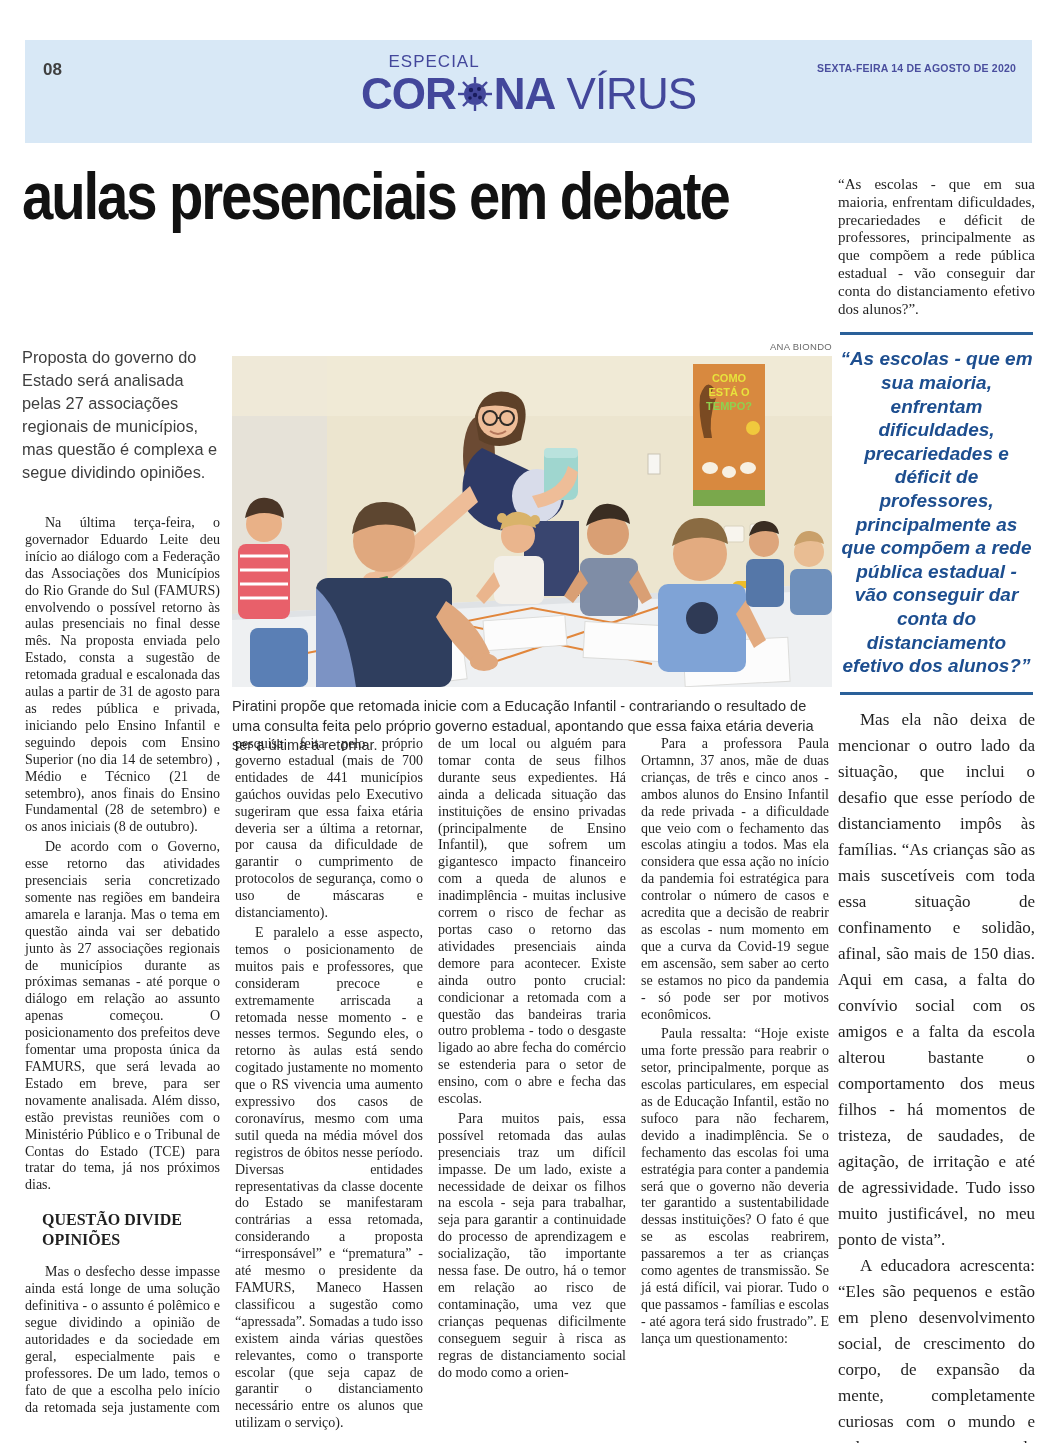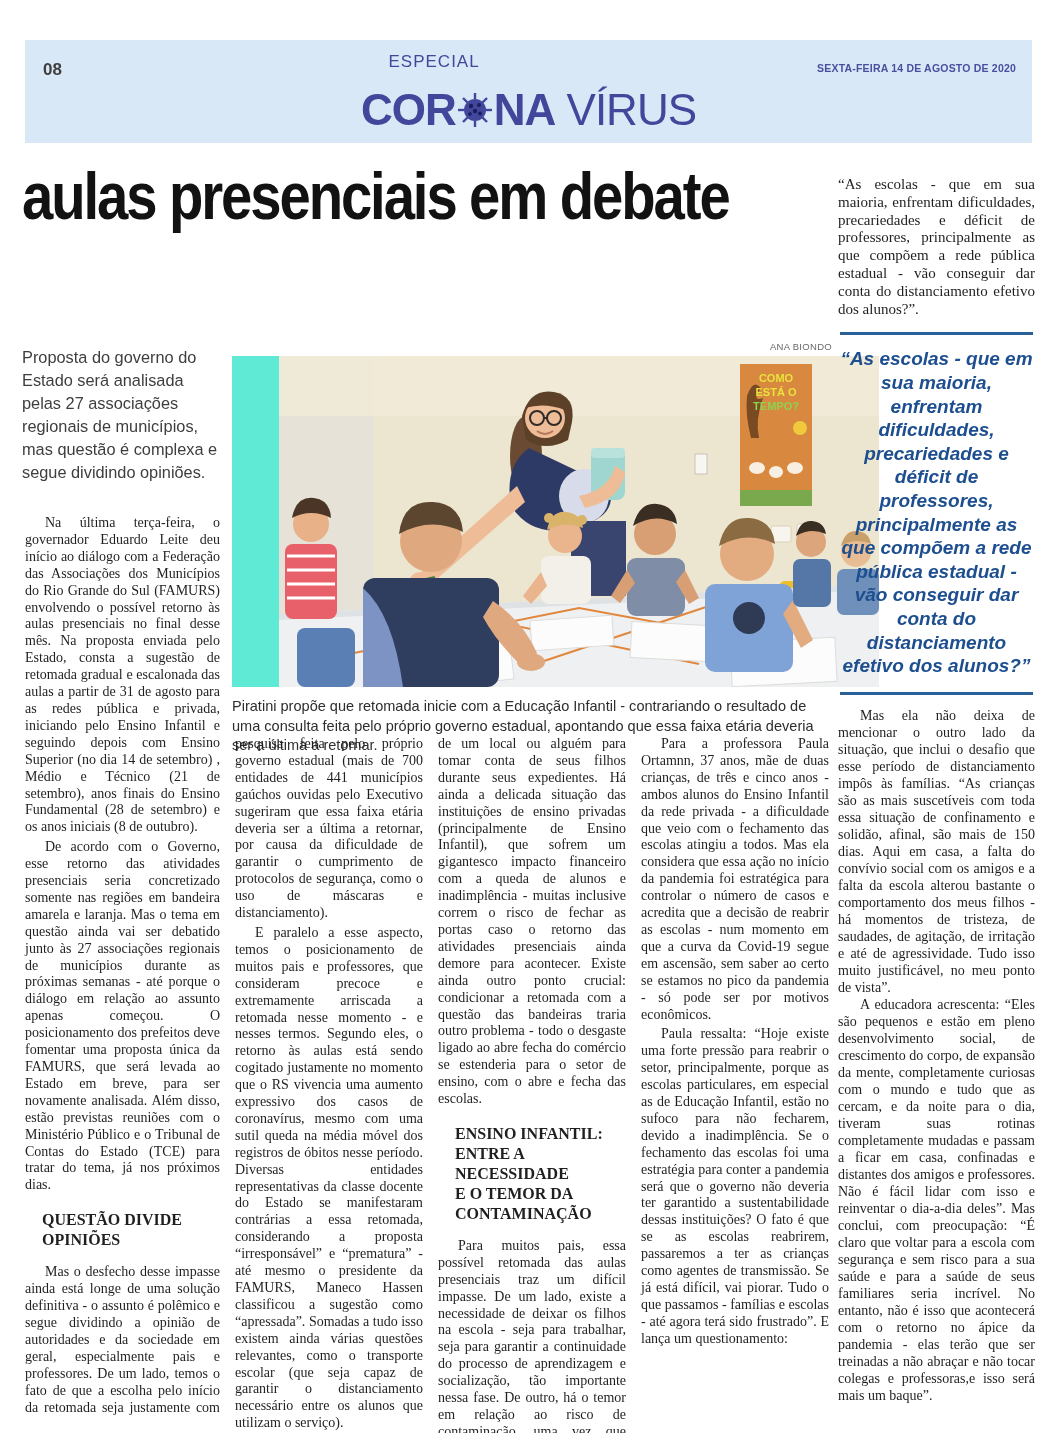--- a/index.html
+++ b/index.html
@@ -9,21 +9,21 @@
 
   
   .banner{left:25px;top:40px;width:1007px;height:103px;background:#d8e8f6;}
   .page-num{position:absolute;left:18px;top:20px;font-family:"Liberation Sans",sans-serif;
             font-weight:bold;font-size:17px;color:#404040;}
   .issue-date{position:absolute;right:16px;top:22px;font-family:"Liberation Sans",sans-serif;
             font-weight:bold;font-size:10.5px;color:#4a4e9e;letter-spacing:.2px;}
   .logo-wrap{position:absolute;left:0;right:0;top:12px;text-align:center;color:#43479b;
              font-family:"Liberation Sans",sans-serif;}
   .logo-especial{font-size:17px;letter-spacing:1px;text-align:left;width:280px;margin:0 auto;}
-  .logo-main{font-size:44px;line-height:44px;letter-spacing:-1px;margin-top:16px;}
+  .logo-main{font-size:44px;line-height:44px;letter-spacing:-1px;}
   .logo-bold{font-weight:bold;}
   .logo-light{font-weight:normal;}
   .virus{display:inline-block;vertical-align:-4px;}
 
   
   .headline{left:22px;top:158px;width:820px;}
   .headline .hl{display:inline-block;transform:scaleX(.84);transform-origin:left center;
       font-family:"Liberation Sans",sans-serif;font-weight:bold;font-size:67px;line-height:76px;
       letter-spacing:-2.5px;color:#121212;white-space:nowrap;}
 
@@ -37,31 +37,31 @@
   .subhead{font-weight:bold;font-size:16px;line-height:20px;margin:16px 0 14px 20px;
            white-space:pre-line;text-indent:0 !important;text-align:left !important;}
   .col1{left:22px;top:512px;width:201px;height:905px;overflow:hidden;}
   .cols234{left:232px;top:733px;width:600px;height:700px;overflow:hidden;
            display:flex;gap:9px;}
   .cols234 .col{width:194px;overflow:hidden;}
 
   
   .credit{left:232px;top:341px;width:600px;text-align:right;font-family:"Liberation Sans",sans-serif;
           font-size:9.5px;color:#6a6a6a;letter-spacing:.3px;}
-  .photo{left:232px;top:356px;width:600px;height:331px;overflow:hidden;background:#5eead4;padding-left:47px;}
+  .photo{left:232px;top:356px;width:600px;height:331px;overflow:hidden;background:#5eead4;}
   .caption{left:232px;top:696px;width:620px;font-family:"Liberation Sans",sans-serif;
            font-size:15px;line-height:19.5px;color:#2d2d2d;transform:scaleX(.97);transform-origin:left top;}
 
   
   .sidebar{left:838px;top:170px;width:197px;height:1273px;overflow:hidden;}
   .sb-quote{font-size:15px;line-height:17.8px;text-align:justify;margin:6px 0 0 0;}
   .rule{border:none;border-top:3px solid #2a6099;margin:14px 2px 12px 2px;}
   .big-quote{font-family:"Liberation Sans",sans-serif;font-weight:bold;font-style:italic;
              color:#1d4e8f;font-size:19px;line-height:23.6px;text-align:center;margin:4px 0;}
-  .sb-body p{margin:0;text-align:justify;text-indent:22px;font-size:14px;line-height:17px;}
+  .sb-body p{margin:0;text-align:justify;text-indent:22px;font-size:17px;line-height:26px;}
 </style>
 </head>
 <body>
 
 <div class="abs banner">
   <div class="page-num">08</div>
   <div class="issue-date">SEXTA-FEIRA 14 DE AGOSTO DE 2020</div>
   <div class="logo-wrap">
     <div class="logo-especial">ESPECIAL</div>
     <div class="logo-main"><span class="logo-bold">COR</span><span class="virus"><svg width="38" height="38" viewBox="0 0 38 38">
@@ -240,25 +240,20 @@
 <div class="abs caption">Piratini propõe que retomada inicie com a Educação Infantil - contrariando o resultado de uma consulta feita pelo próprio governo estadual, apontando que essa faixa etária deveria ser a última a retornar.</div>
 
 <div class="abs cols234 bodytext">
   <div class="col">
     <p class="noindent">pesquisa feita pelo próprio governo estadual (mais de 700 entidades de 441 municípios gaúchos ouvidas pelo Executivo sugeriram que essa faixa etária deveria ser a última a retornar, por causa da dificuldade de garantir o cumprimento de protocolos de segurança, como o uso de máscaras e distanciamento).</p>
     <p>E paralelo a esse aspecto, temos o posicionamento de muitos pais e professores, que consideram precoce e extremamente arriscada a retomada nesse momento - e nesses termos. Segundo eles, o retorno às aulas está sendo cogitado justamente no momento que o RS vivencia uma aumento expressivo dos casos de coronavírus, mesmo com uma sutil queda na média móvel dos registros de óbitos nesse período. Diversas entidades representativas da classe docente do Estado se manifestaram contrárias a essa retomada, considerando a proposta “irresponsável” e “prematura” - até mesmo o presidente da FAMURS, Maneco Hassen classificou a sugestão como “apressada”. Somadas a tudo isso existem ainda várias questões relevantes, como o transporte escolar (que seja capaz de garantir o distanciamento necessário entre os alunos que utilizam o serviço).</p>
     <p>De outro lado, existe a necessidade da retomada das atividades econômicas e as dificuldades que muitos pais atravessam para poder trabalhar, uma vez que precisam</p>
   </div>
   <div class="col">
     <p class="noindent">de um local ou alguém para tomar conta de seus filhos durante seus expedientes. Há ainda a delicada situação das instituições de ensino privadas (principalmente de Ensino Infantil), que sofrem um gigantesco impacto financeiro com a queda de alunos e inadimplência - muitas inclusive correm o risco de fechar as portas caso o retorno das atividades presenciais ainda demore para acontecer. Existe ainda outro ponto crucial: condicionar a retomada com a questão das bandeiras traria outro problema - todo o desgaste ligado ao abre fecha do comércio se estenderia para o setor de ensino, com o abre e fecha das escolas.</p>
-    <h3 class="subhead">ENSINO INFANTIL:
-ENTRE A
-NECESSIDADE
-E O TEMOR DA
-CONTAMINAÇÃO</h3>
     <p>Para muitos pais, essa possível retomada das aulas presenciais traz um difícil impasse. De um lado, existe a necessidade de deixar os filhos na escola - seja para trabalhar, seja para garantir a continuidade do processo de aprendizagem e socialização, tão importante nessa fase. De outro,  há o temor em relação ao risco de contaminação, uma vez que crianças pequenas dificilmente conseguem seguir à risca as regras de distanciamento social do modo como a orien-</p>
   </div>
   <div class="col">
     <p>Para a professora Paula Ortamnn, 37 anos, mãe de duas crianças, de três e cinco anos - ambos alunos do Ensino Infantil da rede privada - a dificuldade que veio com o fechamento das escolas atingiu a todos. Mas ela considera que essa ação no início da pandemia foi estratégica para controlar o número de casos e acredita que a decisão de reabrir as escolas - num momento em que a curva da Covid-19 segue em ascensão, sem saber ao certo se estamos no pico da pandemia - só pode ser por motivos econômicos.</p>
     <p>Paula ressalta: “Hoje existe uma forte pressão para reabrir o setor, principalmente, porque as escolas particulares, em especial as de Educação Infantil, estão no sufoco para não fecharem, devido a inadimplência. Se o fechamento das escolas foi uma estratégia para conter a pandemia será que o governo não deveria ter garantido a sustentabilidade dessas instituições? O fato é que se as escolas reabrirem, passaremos a ter as crianças como agentes de transmissão. Se já está difícil, vai piorar. Tudo o que passamos - famílias e escolas - até agora terá sido frustrado”. E lança um questionamento:</p>
   </div>
 </div>
 
 <div class="abs sidebar">
   <p class="sb-quote">“As escolas - que em sua maioria, enfrentam dificuldades, precariedades e déficit de professores, principalmente as que compõem a rede pública estadual - vão conseguir dar conta do distanciamento efetivo dos alunos?”.</p>

